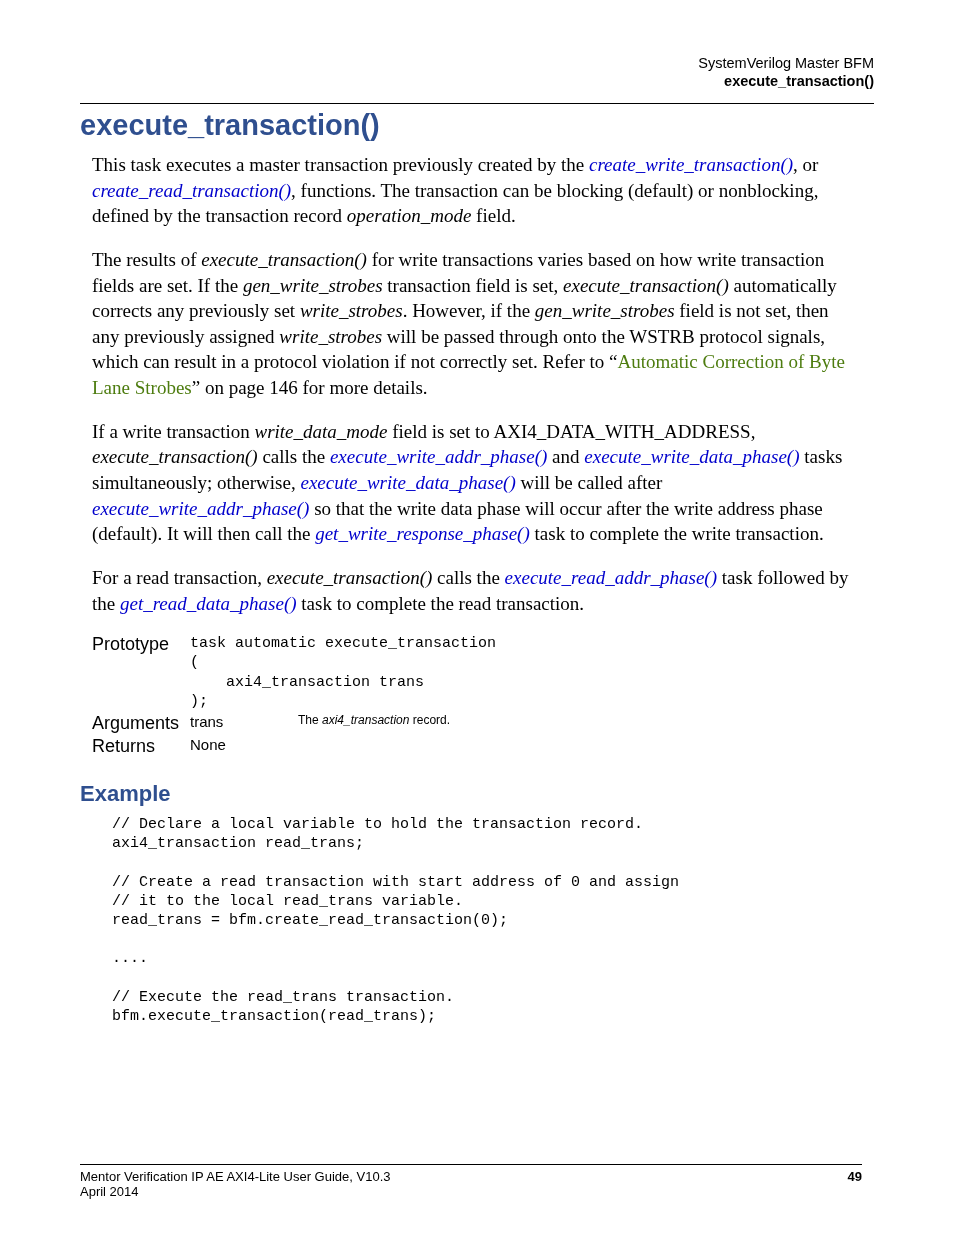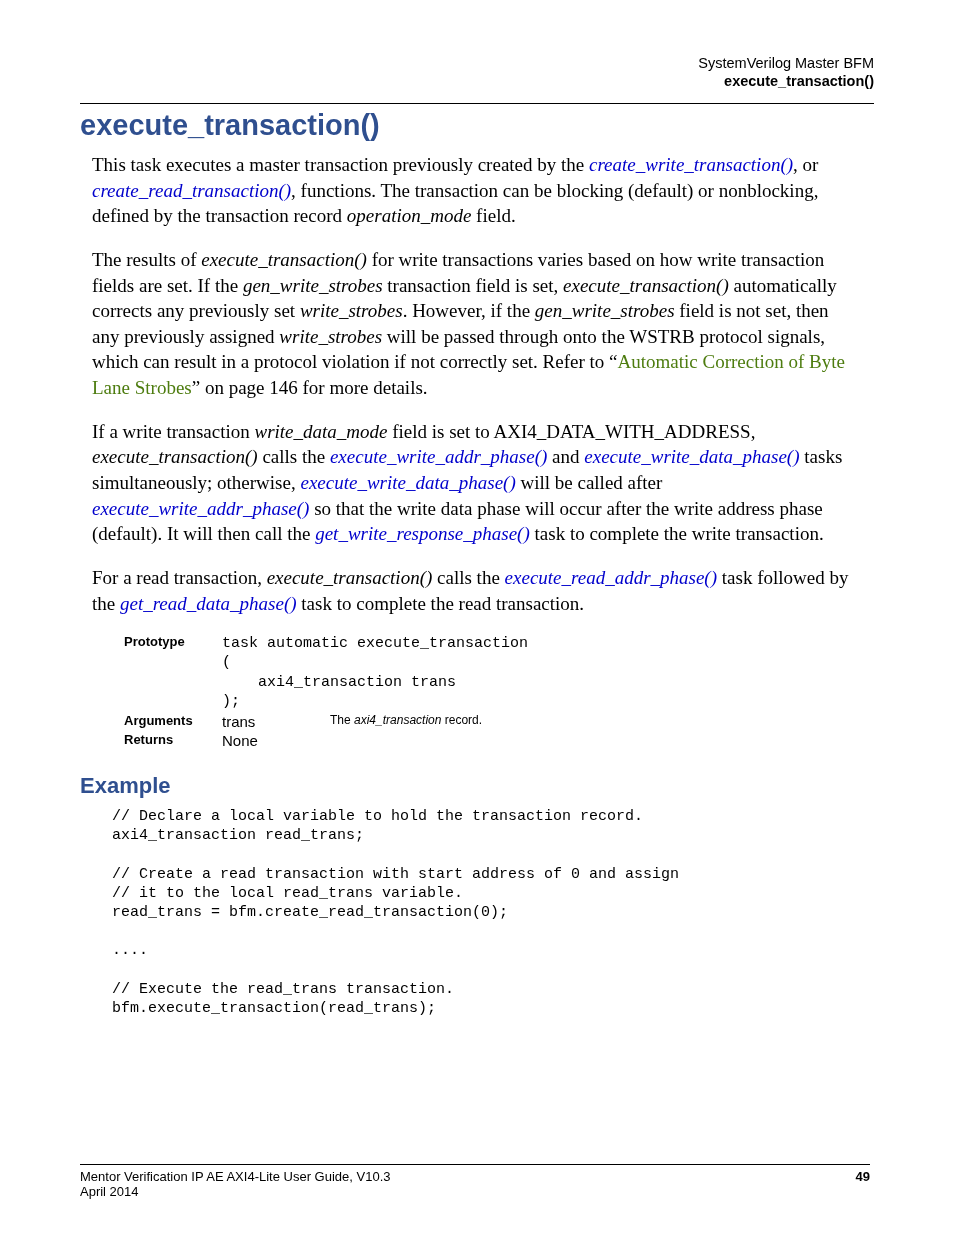--- a/index.html
+++ b/index.html
@@ -78,25 +78,24 @@
     margin-left: 12px;
     font-size: 15px;
   }
   .api-row {
     display: flex;
     align-items: flex-start;
     margin-bottom: 2px;
   }
   .api-label {
     font-family: Arial, Helvetica, sans-serif;
-    font-weight: bold;
-    font-size: 13px;
+    font-weight: normal;
+    font-size: 18px;
     width: 98px;
     flex-shrink: 0;
-    margin-left: 32px;
   }
   .api-col2 {
     width: 108px;
     flex-shrink: 0;
     font-family: Arial, Helvetica, sans-serif;
     font-size: 15px;
   }
   .api-col3 {
     font-family: Arial, Helvetica, sans-serif;
     font-size: 12px;
@@ -110,21 +109,21 @@
   .example-code {
     font-family: "Courier New", Courier, monospace;
     font-size: 15px;
     white-space: pre;
     line-height: 1.28;
     margin-left: 32px;
   }
   .footer {
     position: absolute;
     left: 80px;
-    right: 84px;
+    right: 92px;
     bottom: 36px;
     margin-top: 12px;
   }
   .hr-bot {
     border: none;
     border-top: 1px solid #000;
     margin: 0 0 4px 0;
   }
   .footer-line {
     display: flex;

